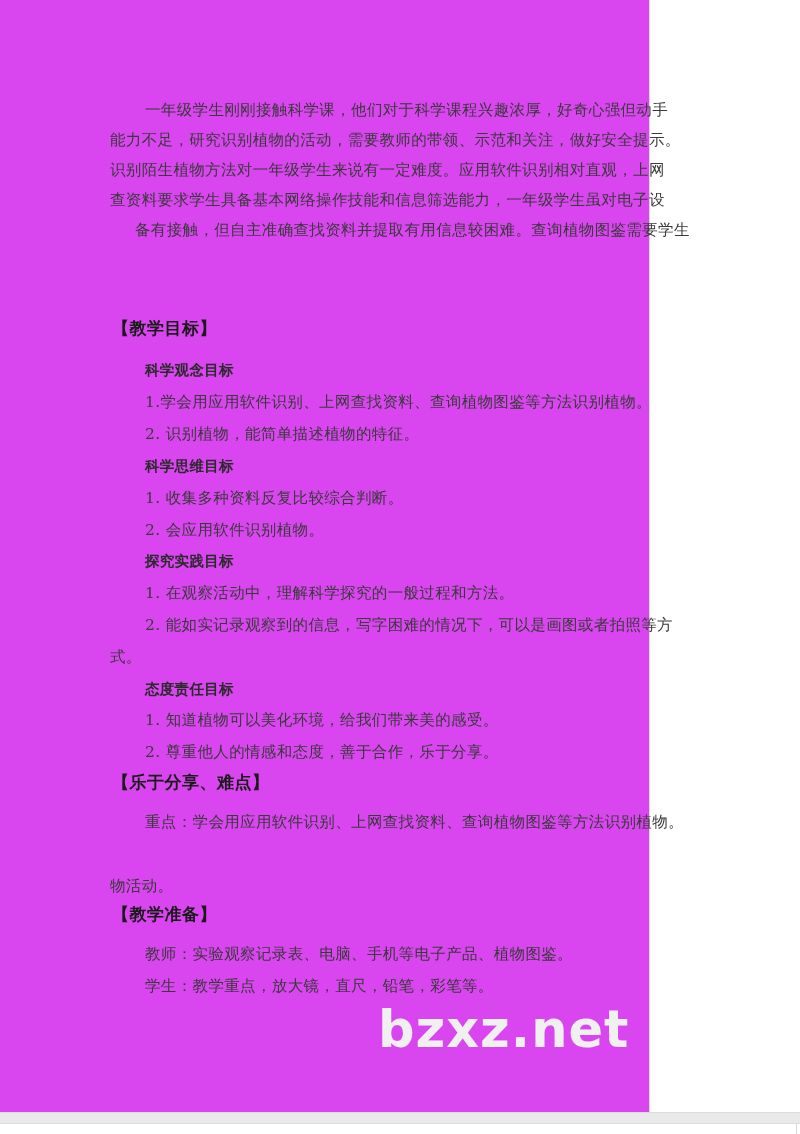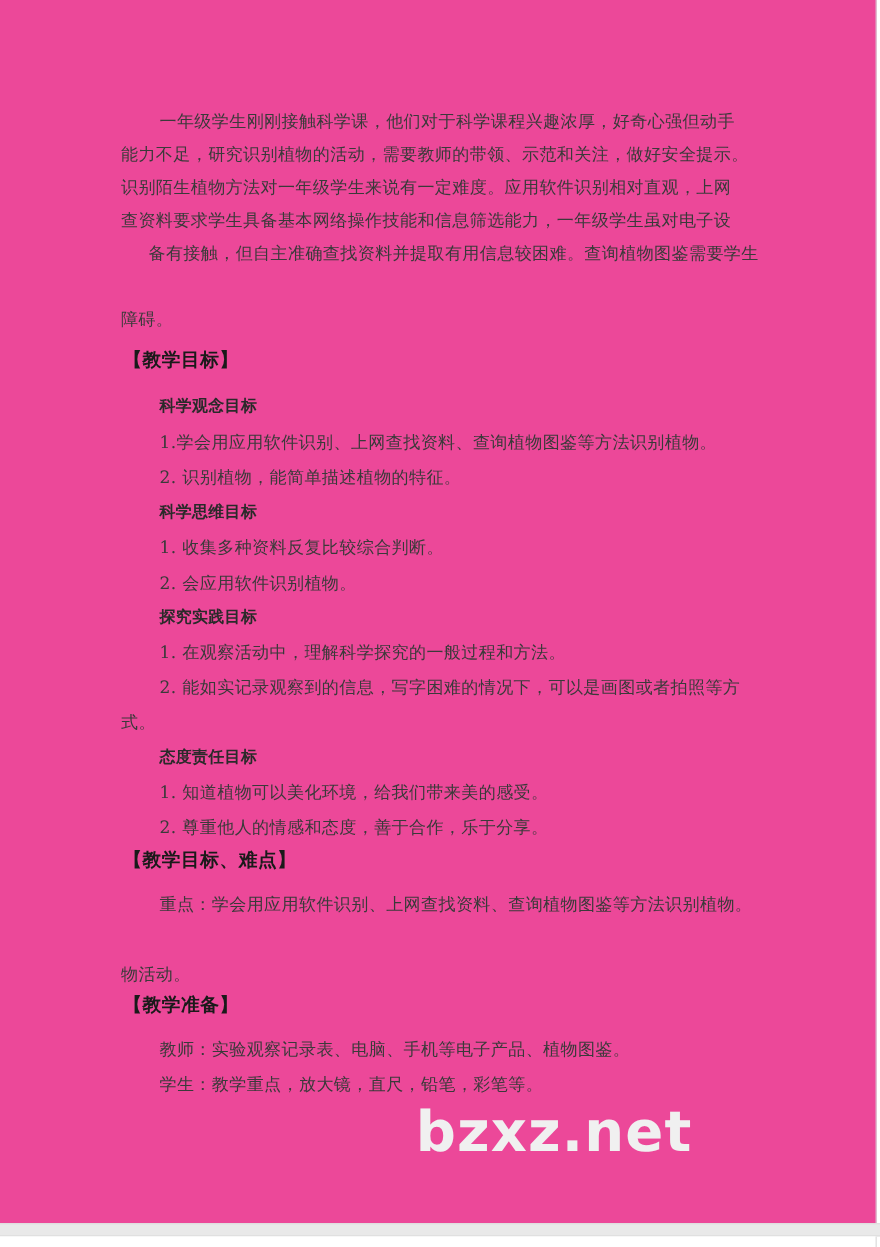--- a/index.html
+++ b/index.html
@@ -11,23 +11,23 @@
     }
     body {
       position: relative;
       font-family: "DejaVu Serif", "Liberation Serif", serif;
       color: #3a3a3a;
     }
     .page {
       position: absolute;
       left: 0;
       top: 0;
-      width: 797px;
+      width: 650px;
       height: 1112px;
-      background: #ec4899;
+      background: #d946ef;
       border-right: 1px solid #d8d8d8;
     }
     .page-gap {
       position: absolute;
       left: 0;
       top: 1112px;
       width: 800px;
       height: 12px;
       background: #e9e9e9;
       border-top: 1px solid #dcdcdc;
@@ -90,42 +90,41 @@
 </head>
 <body>
 
 <div class="page">
 
   <div class="line indent" style="top:99px;">一年级学生刚刚接触科学课，他们对于科学课程兴趣浓厚，好奇心强但动手</div>
   <div class="line" style="top:129px;">能力不足，研究识别植物的活动，需要教师的带领、示范和关注，做好安全提示。</div>
   <div class="line" style="top:159px;">识别陌生植物方法对一年级学生来说有一定难度。应用软件识别相对直观，上网</div>
   <div class="line" style="top:189px;">查资料要求学生具备基本网络操作技能和信息筛选能力，一年级学生虽对电子设</div>
   <div class="line" style="top:219px;margin-left:25px;">备有接触，但自主准确查找资料并提取有用信息较困难。查询植物图鉴需要学生</div>
-  <div class="line" style="top:279px;">障碍。</div>
 
   <div class="h-section" style="top:316px;">【教学目标】</div>
 
   <div class="h-sub" style="top:359px;">科学观念目标</div>
   <div class="line indent" style="top:391px;">1.学会用应用软件识别、上网查找资料、查询植物图鉴等方法识别植物。</div>
   <div class="line indent" style="top:423px;">2. 识别植物，能简单描述植物的特征。</div>
 
   <div class="h-sub" style="top:455px;">科学思维目标</div>
   <div class="line indent" style="top:487px;">1.  收集多种资料反复比较综合判断。</div>
   <div class="line indent" style="top:519px;">2.  会应用软件识别植物。</div>
 
   <div class="h-sub" style="top:550px;">探究实践目标</div>
   <div class="line indent" style="top:582px;">1. 在观察活动中，理解科学探究的一般过程和方法。</div>
   <div class="line indent" style="top:614px;">2. 能如实记录观察到的信息，写字困难的情况下，可以是画图或者拍照等方</div>
   <div class="line" style="top:646px;">式。</div>
 
   <div class="h-sub" style="top:678px;">态度责任目标</div>
   <div class="line indent" style="top:709px;">1. 知道植物可以美化环境，给我们带来美的感受。</div>
   <div class="line indent" style="top:741px;">2. 尊重他人的情感和态度，善于合作，乐于分享。</div>
 
-  <div class="h-section" style="top:770px;">【教学目标、难点】</div>
+  <div class="h-section" style="top:770px;">【乐于分享、难点】</div>
   <div class="line indent" style="top:811px;">重点：学会用应用软件识别、上网查找资料、查询植物图鉴等方法识别植物。</div>
   <div class="line" style="top:875px;">物活动。</div>
 
   <div class="h-section" style="top:902px;">【教学准备】</div>
   <div class="line indent" style="top:943px;">教师：实验观察记录表、电脑、手机等电子产品、植物图鉴。</div>
   <div class="line indent" style="top:975px;">学生：教学重点，放大镜，直尺，铅笔，彩笔等。</div>
 
   <div class="watermark">bzxz.net</div>
 </div>
 

